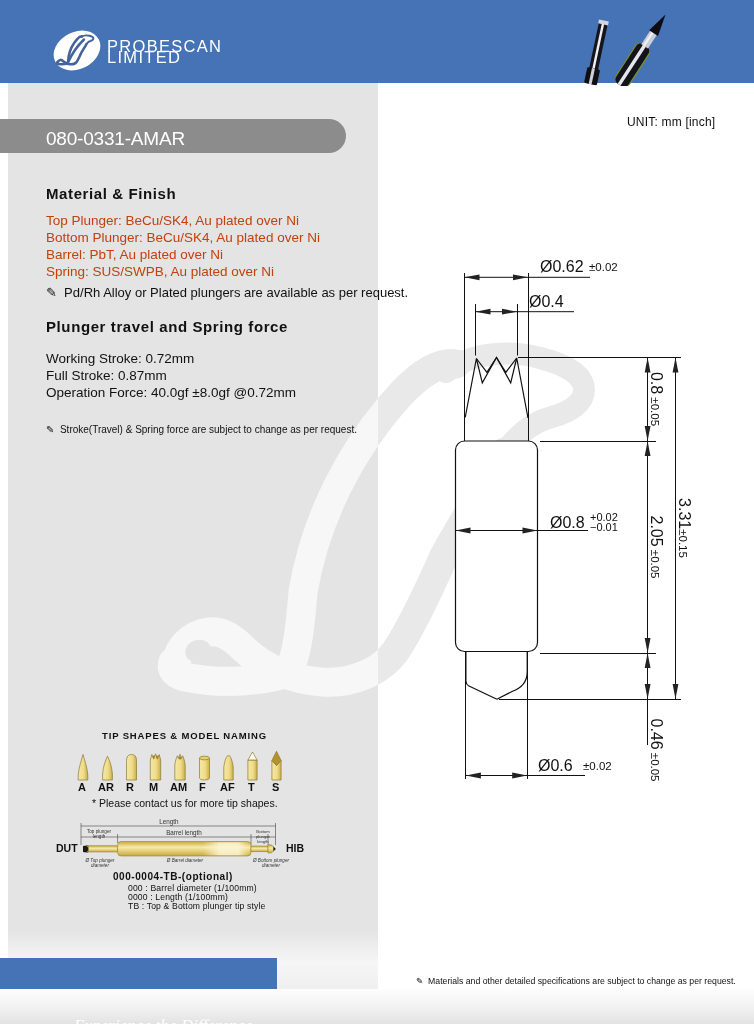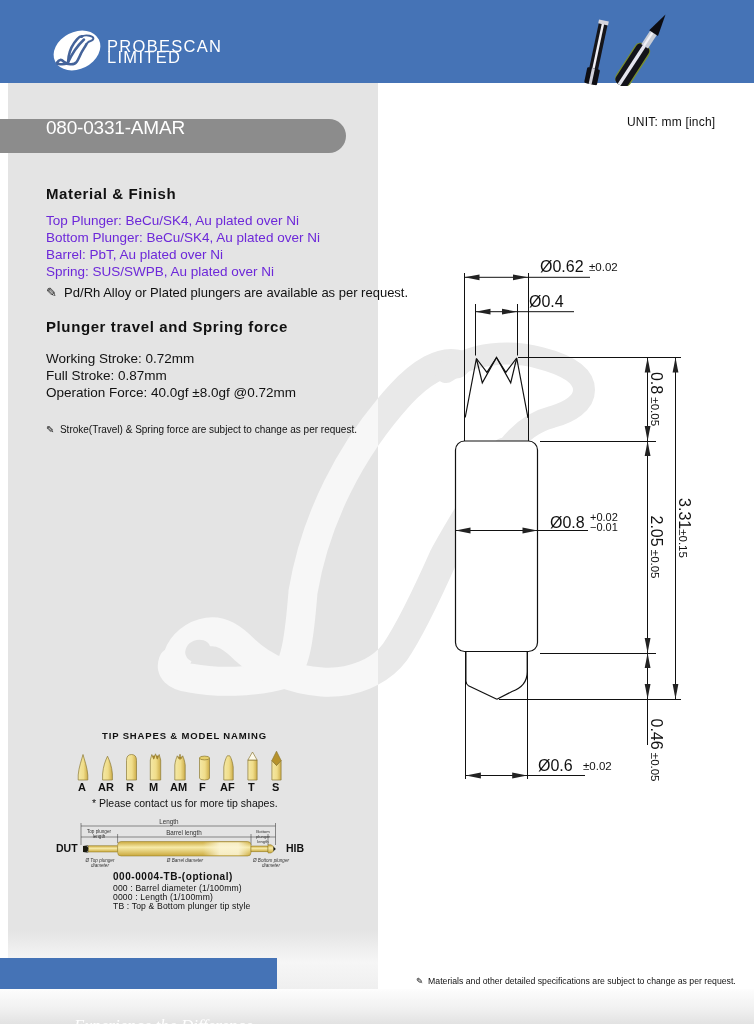--- a/index.html
+++ b/index.html
@@ -72,27 +72,27 @@
     <rect x="70.2" y="43" width="14.5" height="47" rx="5" fill="#13131a"></rect>
     <rect x="75.2" y="43" width="3.5" height="47" fill="#e5e5ee"></rect>
     <rect x="73.5" y="27" width="8" height="17" fill="#c9cdd6"></rect>
     <rect x="75.5" y="27" width="2.2" height="17" fill="#f0f0f5"></rect>
     <polygon points="77.7,6 72.5,28 83,28" fill="#0c0c12"></polygon>
   </g>
 </svg>
 
 <div class="abs" style="left:0;top:119px;width:346px;height:33.5px;background:#8c8c8c;border-radius:0 17px 17px 0;"></div>
 
-<div class="abs" style="left:46px;top:120px;color:#fff;font-size:19px;letter-spacing:-0.2px;line-height:16px;">080-0331-AMAR</div>
+<div class="abs" style="left:46px;top:131px;color:#fff;font-size:19px;letter-spacing:-0.2px;line-height:16px;">080-0331-AMAR</div>
 
 <div class="abs" style="left:627px;top:115px;font-size:12px;letter-spacing:0.2px;color:#111;">UNIT: mm [inch]</div>
 
 <div class="abs" style="left:46px;top:185px;font-size:15px;font-weight:bold;letter-spacing:0.6px;color:#111;">Material &amp; Finish</div>
 
-<div class="abs" style="left:46px;top:213px;font-size:13.5px;color:#6d28d9;line-height:16.9px;">
+<div class="abs" style="left:46px;top:213px;font-size:13.5px;color:#c2410c;line-height:16.9px;">
 Top Plunger: BeCu/SK4, Au plated over Ni<br>
 Bottom Plunger: BeCu/SK4, Au plated over Ni<br>
 Barrel: PbT, Au plated over Ni<br>
 Spring: SUS/SWPB, Au plated over Ni</div>
 
 <div class="abs" style="left:46px;top:285px;font-size:13px;color:#111;text-align:right;">✎&nbsp; Pd/Rh Alloy or Plated plungers are available as per request.</div>
 
 <div class="abs" style="left:46px;top:318px;font-size:15px;font-weight:bold;letter-spacing:0.6px;color:#111;text-align:center;">Plunger travel and Spring force</div>
 
 <div class="abs" style="left:46px;top:342px;font-size:13.5px;color:#111;line-height:17.2px;margin-top:8px;">
@@ -294,21 +294,21 @@
     <text x="55" y="50" text-anchor="middle">Ø Top plunger</text>
     <text x="55" y="55" text-anchor="middle">diameter</text>
     <text x="140" y="50" text-anchor="middle">Ø Barrel diameter</text>
     <text x="226" y="50" text-anchor="middle">Ø Bottom plunger</text>
     <text x="226" y="55" text-anchor="middle">diameter</text>
   </g>
 </svg>
 
 <div class="abs" style="left:113px;top:871px;font-size:10px;font-weight:bold;letter-spacing:0.55px;color:#111;">000-0004-TB-(optional)</div>
 
-<div class="abs" style="left:113px;top:884px;font-size:8.6px;color:#111;line-height:8.9px;letter-spacing:0.15px;">
+<div class="abs" style="left:128px;top:884px;font-size:8.6px;color:#111;line-height:8.9px;letter-spacing:0.15px;">
 000 : Barrel diameter (1/100mm)<br>
 0000 : Length (1/100mm)<br>
 TB : Top &amp; Bottom plunger tip style</div>
 
 <div class="abs" style="left:0;top:957.5px;width:277px;height:31px;background:#4573b6;"></div>
 
 <div class="abs" style="left:74px;top:1016px;color:#fff;font-family:'Liberation Serif',serif;font-style:italic;font-size:17.2px;">Experience the Difference</div>
 
 <div class="abs" style="left:416px;top:976px;font-size:8.7px;color:#111;">✎&nbsp; Materials and other detailed specifications are subject to change as per request.</div>
 

